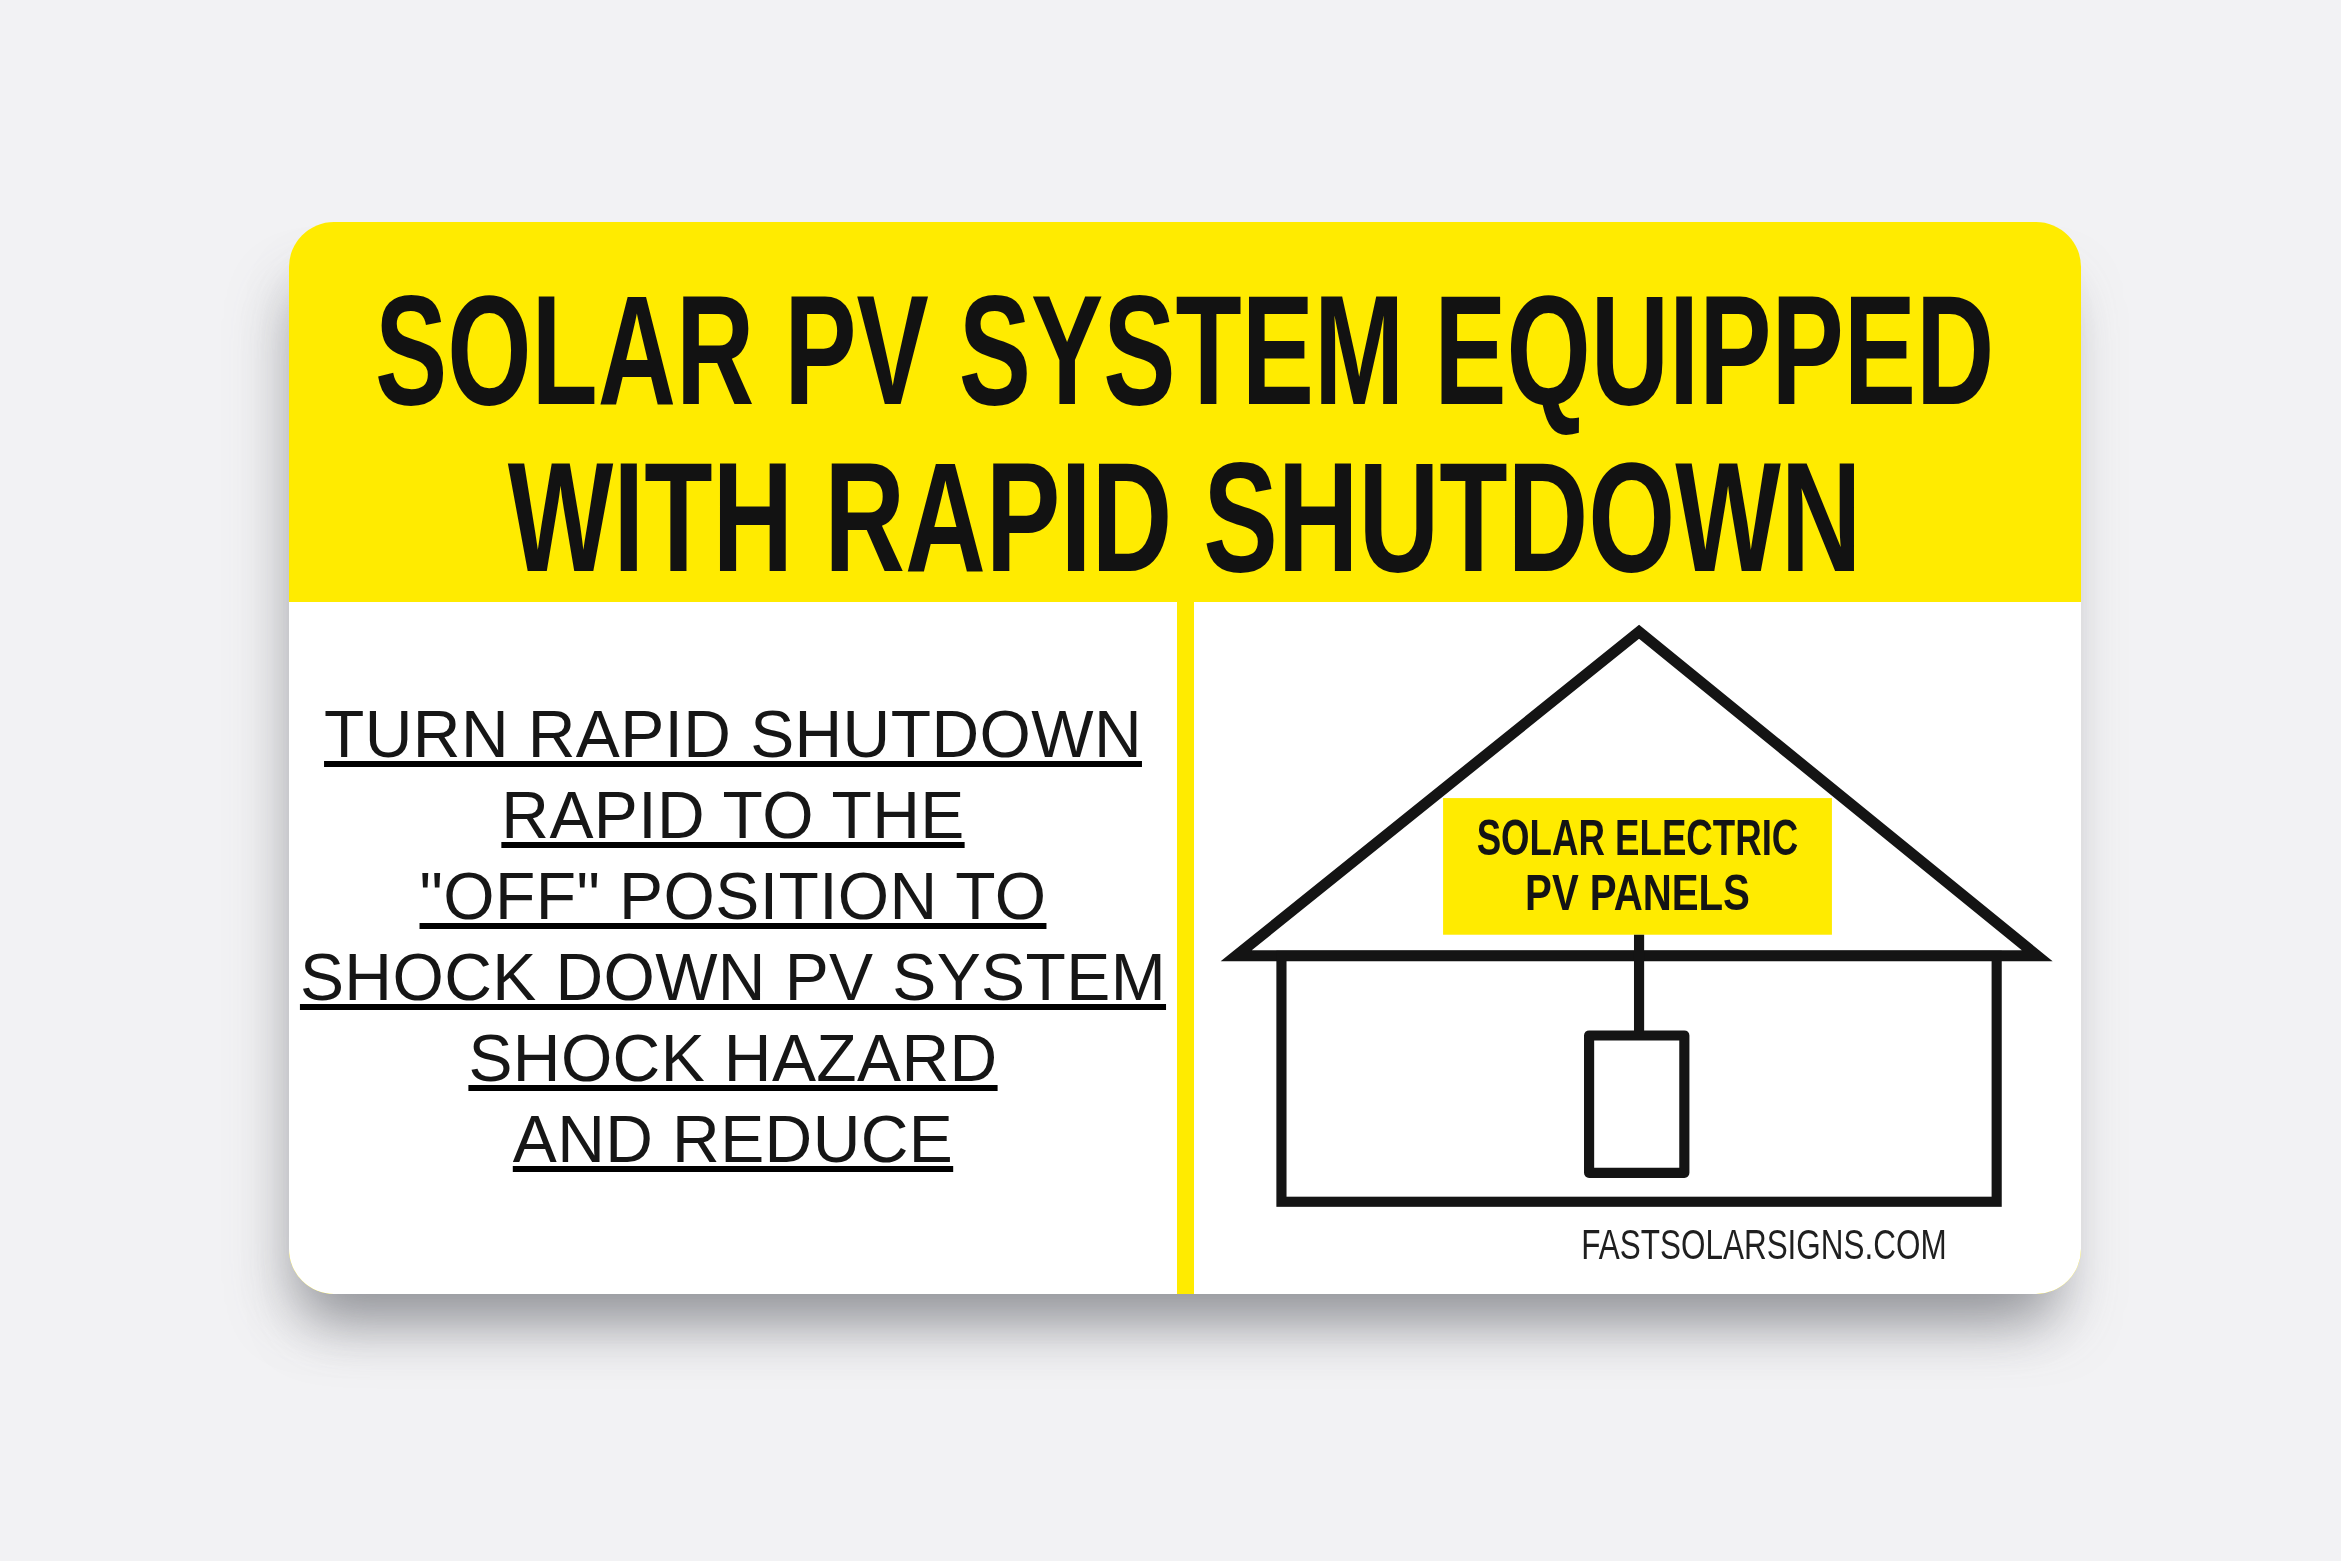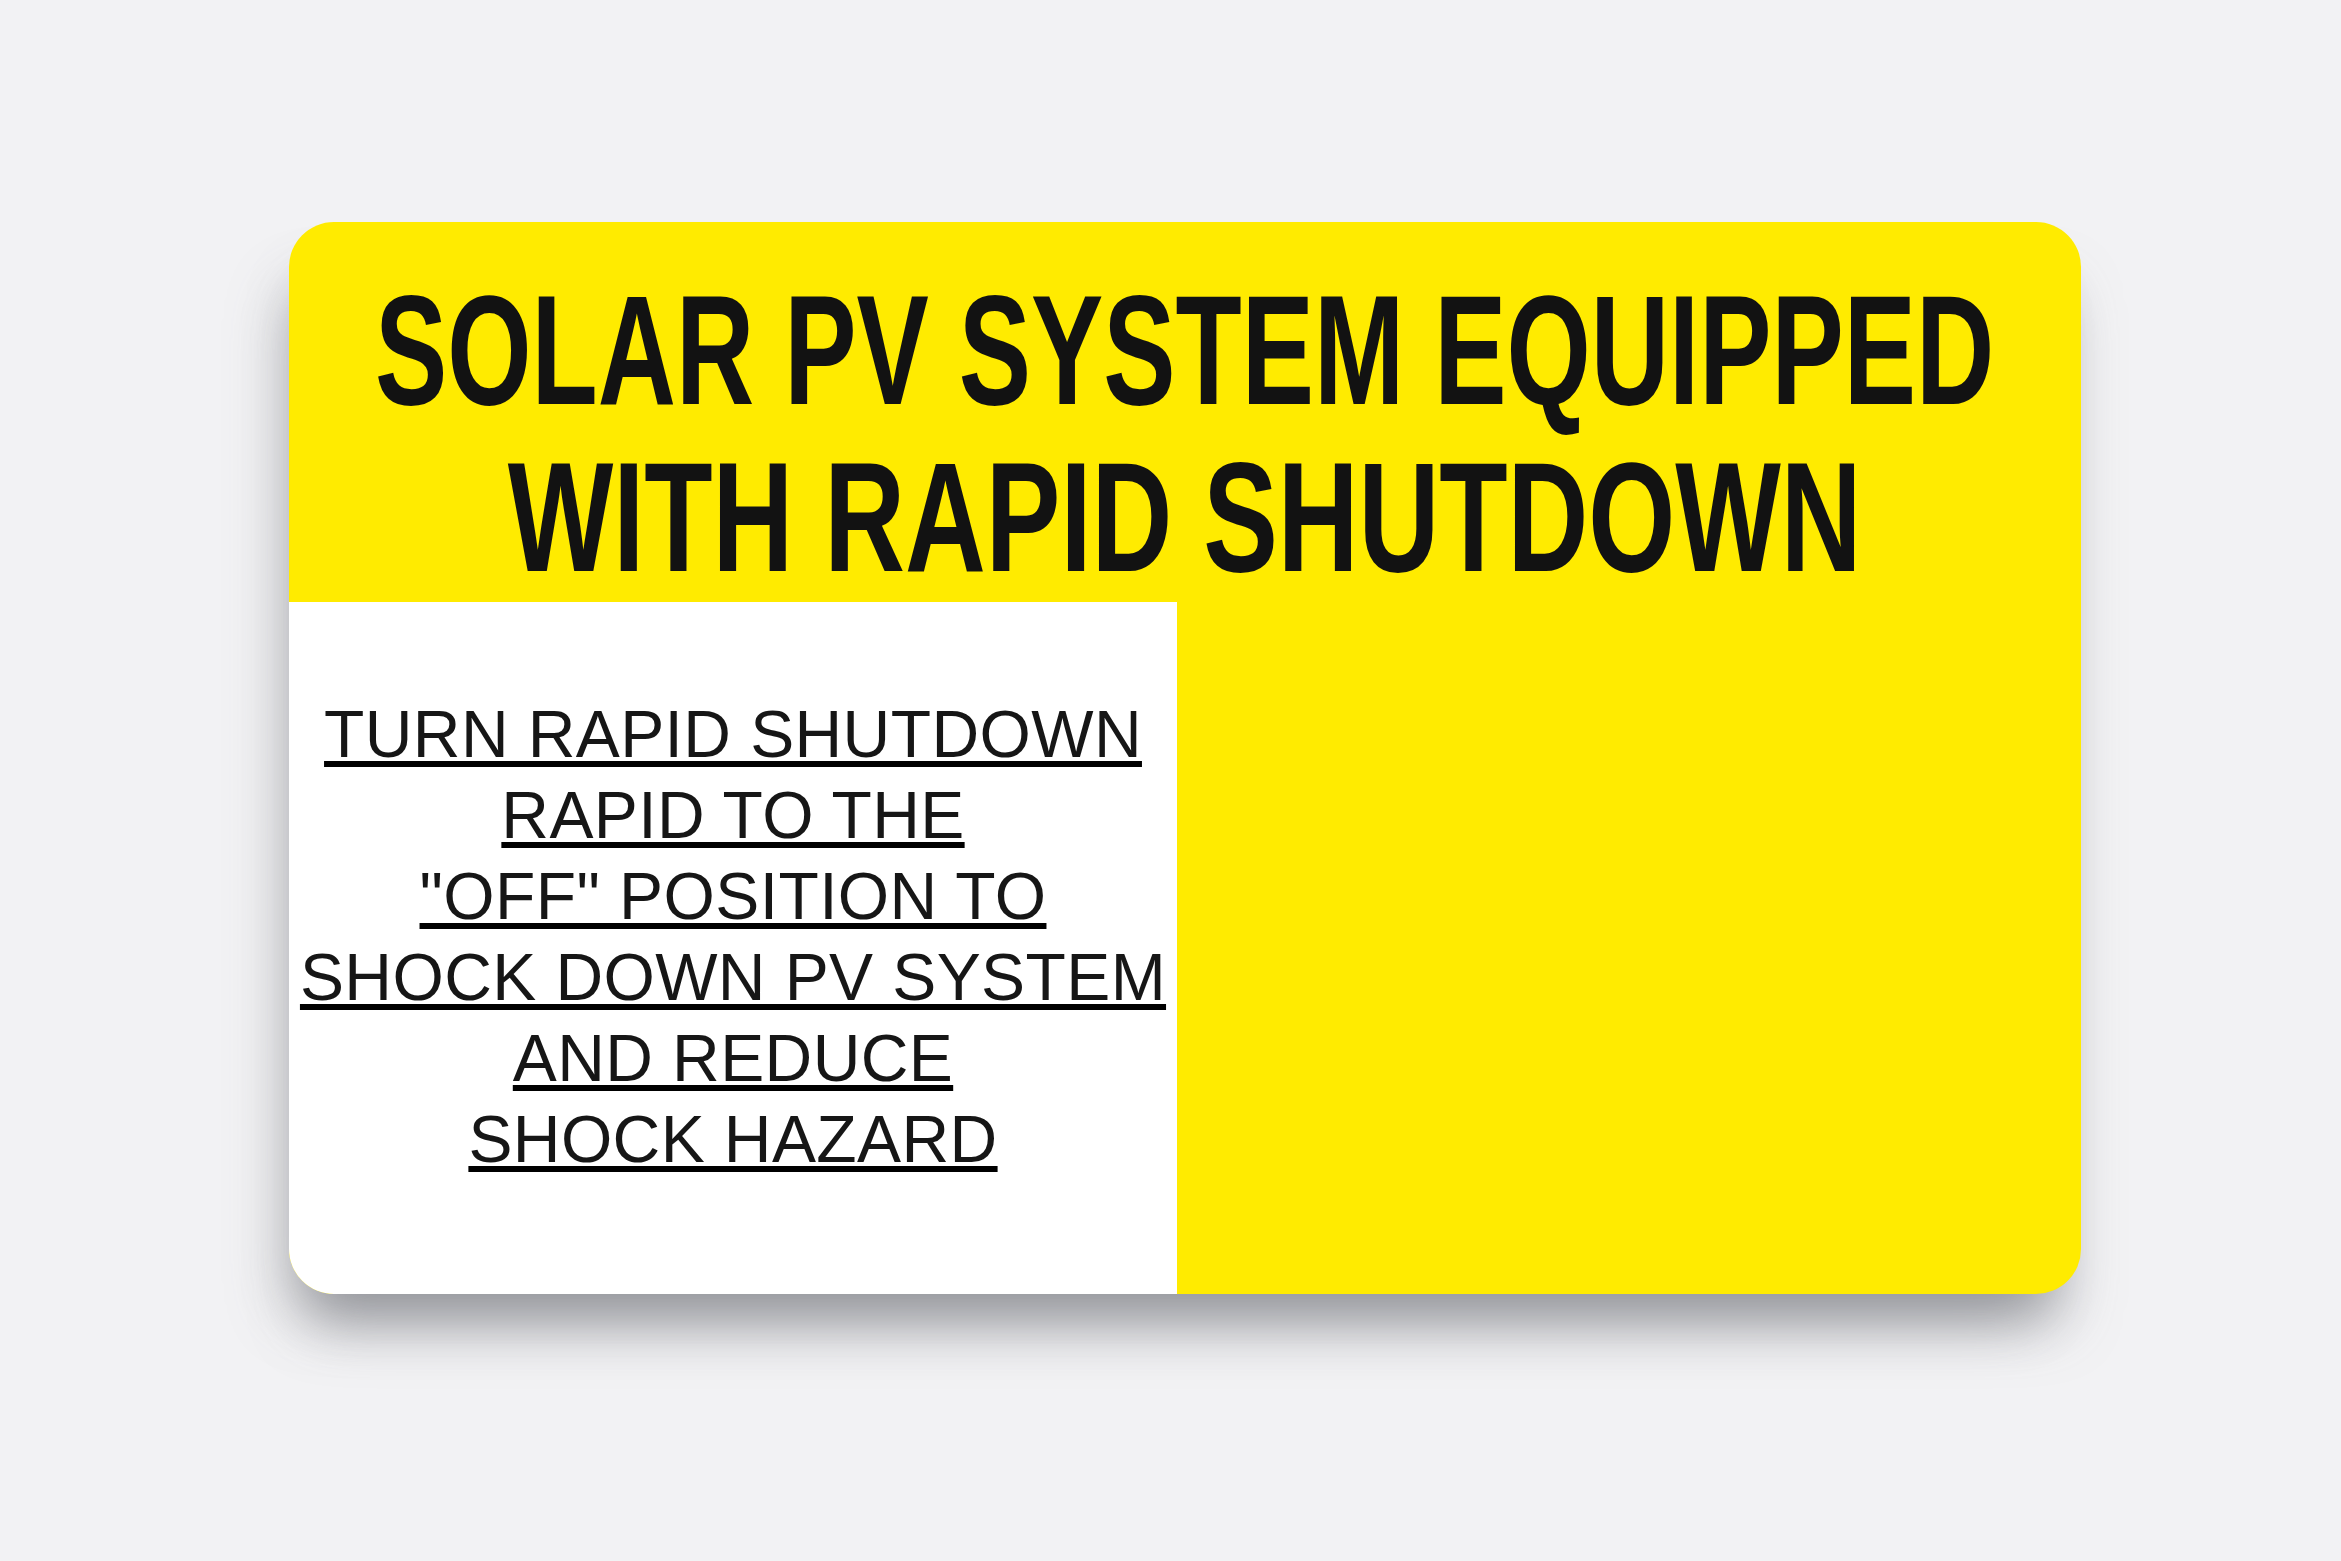--- a/index.html
+++ b/index.html
@@ -55,21 +55,39 @@
       </svg>
     </div>
 
     <div class="content">
 
       <div class="panel panel-left">
         <div class="instr-line">TURN RAPID SHUTDOWN</div>
         <div class="instr-line">RAPID TO THE</div>
         <div class="instr-line">"OFF" POSITION TO</div>
         <div class="instr-line">SHOCK DOWN PV SYSTEM</div>
+        <div class="instr-line">SHOCK HAZARD</div>
         <div class="instr-line">AND REDUCE</div>
-        <div class="instr-line">SHOCK HAZARD</div>
       </div>
 
+      <div class="panel panel-right">
+        <svg class="house-svg" viewBox="0 0 1136 886">
+
+          <path d="M54 453 L570 38 L1080 453 Z" fill="#FFFFFF" stroke="#141414" stroke-width="14" stroke-linejoin="miter"></path>
+
+          <rect x="112" y="453" width="916" height="315" fill="none" stroke="#141414" stroke-width="13"></rect>
+
+          <rect x="319" y="251" width="498" height="175" fill="#FFEB00"></rect>
+          <text class="diagram-label-text" x="568" y="324" text-anchor="middle" textLength="412" lengthAdjust="spacingAndGlyphs">SOLAR ELECTRIC</text>
+          <text class="diagram-label-text" x="568" y="394" text-anchor="middle" textLength="288" lengthAdjust="spacingAndGlyphs">PV PANELS</text>
+
+          <line x1="570" y1="426" x2="570" y2="560" stroke="#141414" stroke-width="13"></line>
+
+          <rect x="506" y="555" width="122" height="176" fill="#FFFFFF" stroke="#141414" stroke-width="13" stroke-linejoin="round"></rect>
+
+          <text class="website-text" x="730" y="841" text-anchor="middle" textLength="468" lengthAdjust="spacingAndGlyphs">FASTSOLARSIGNS.COM</text>
+        </svg>
+      </div>
 
     </div>
   </div>
 </div>
 
 
 </body></html>

